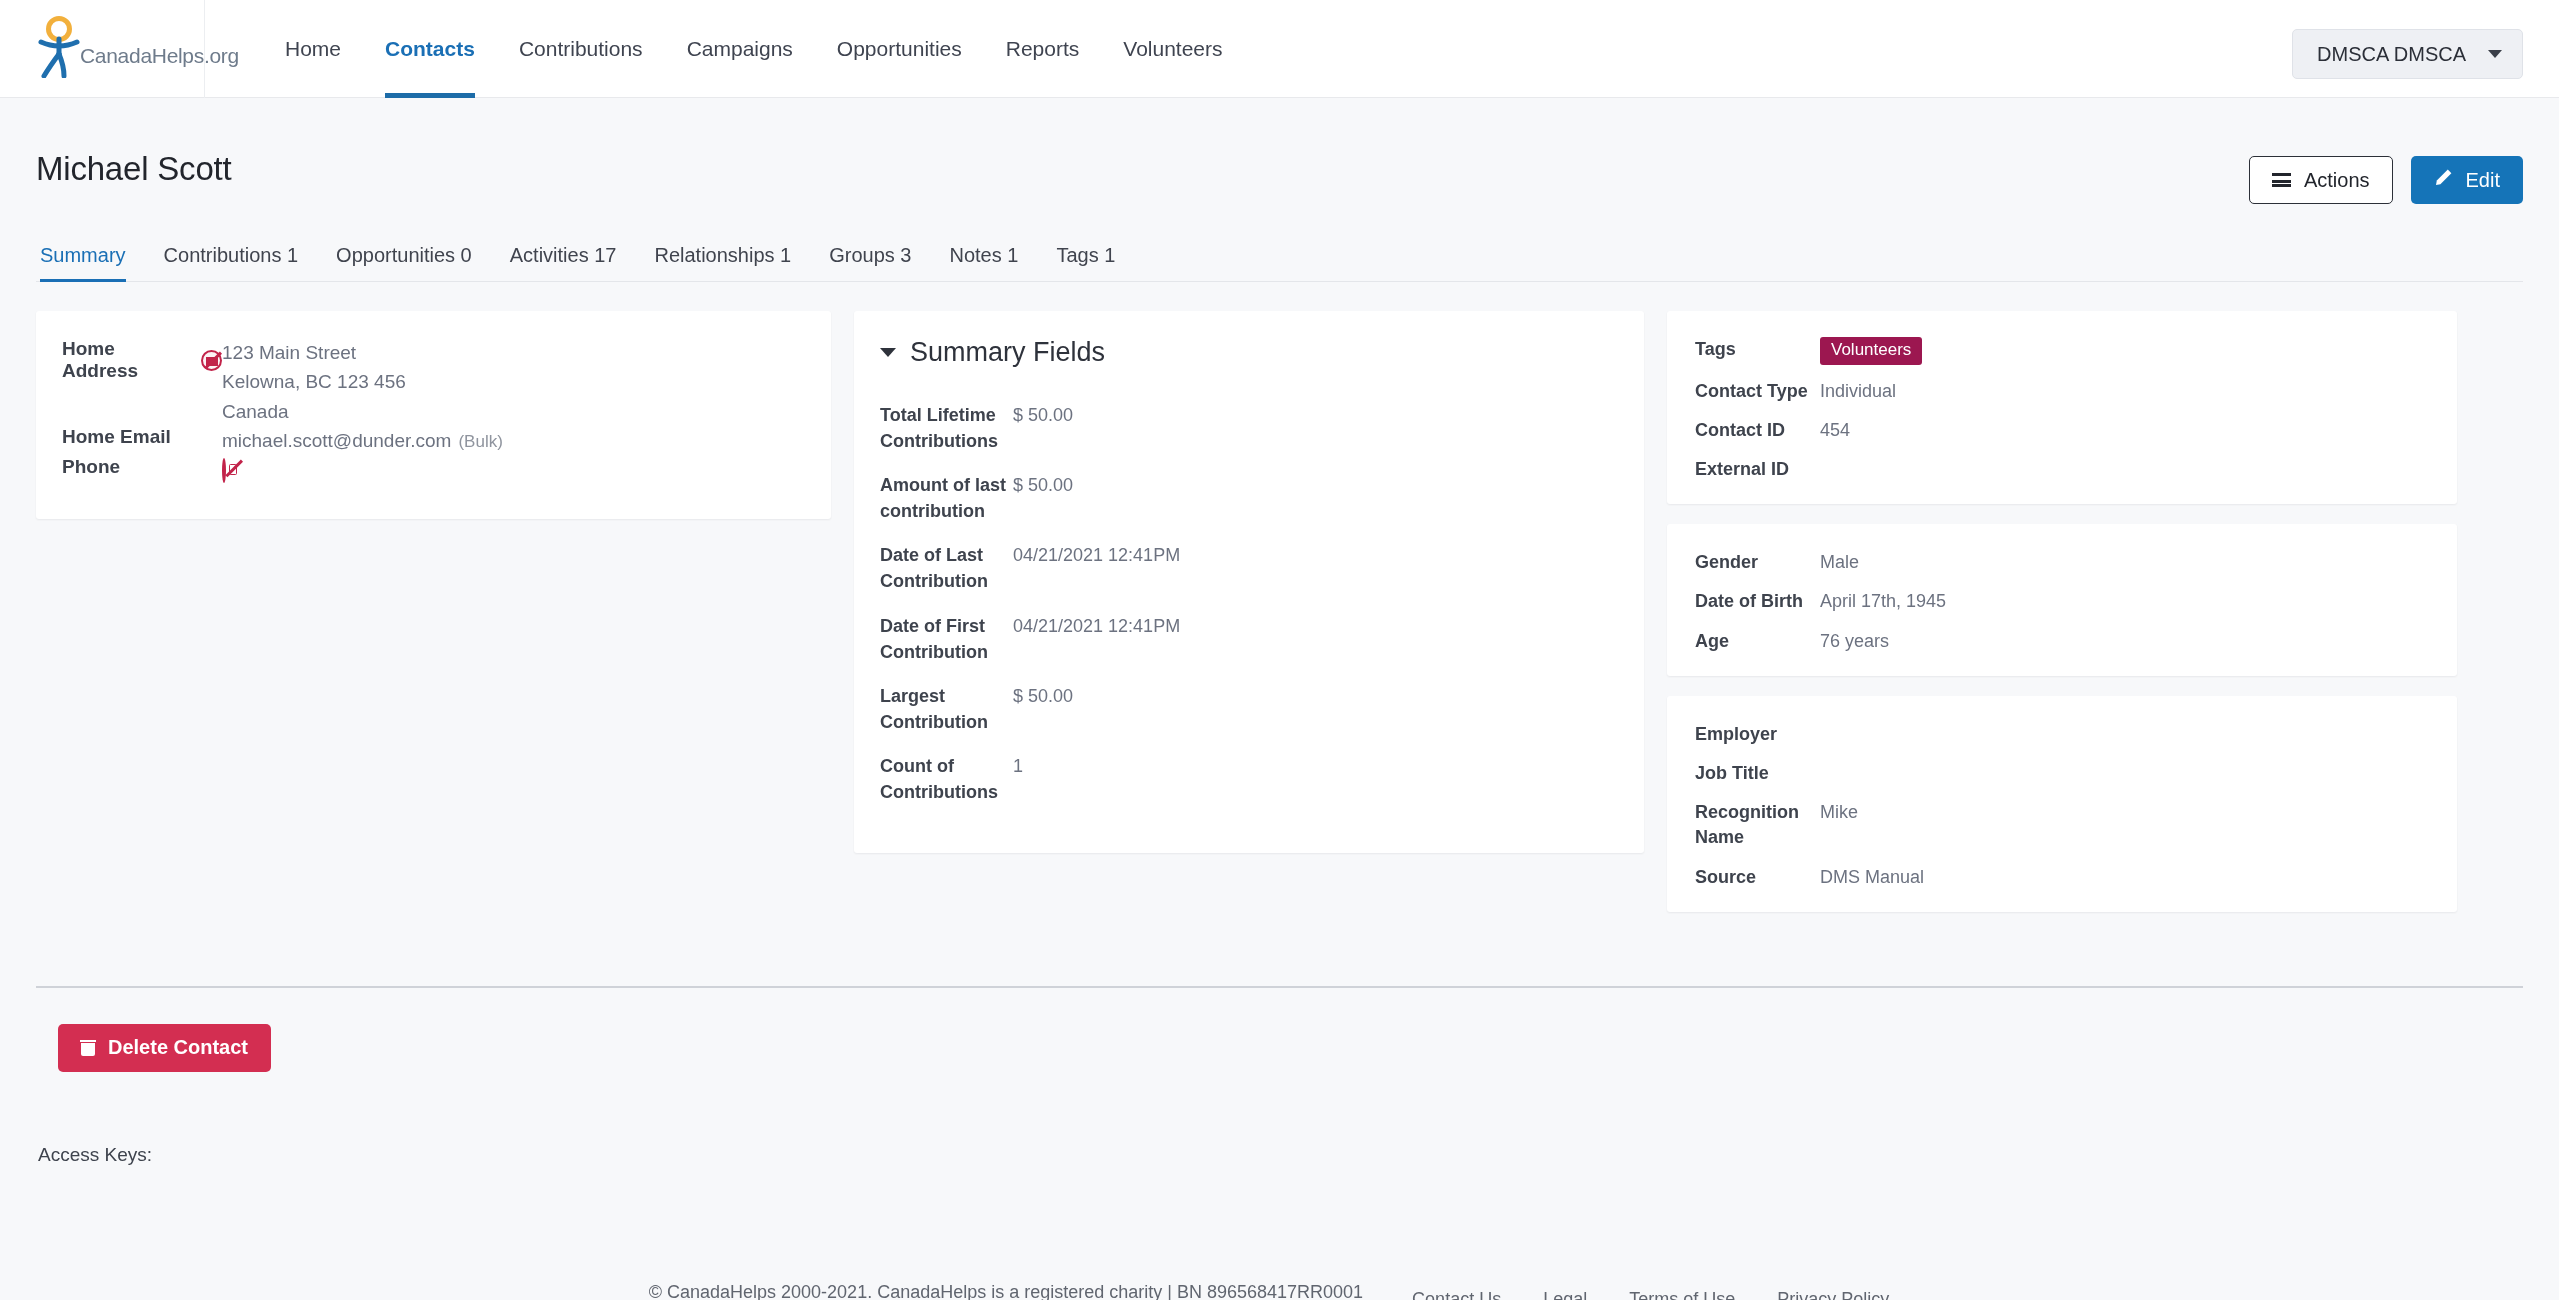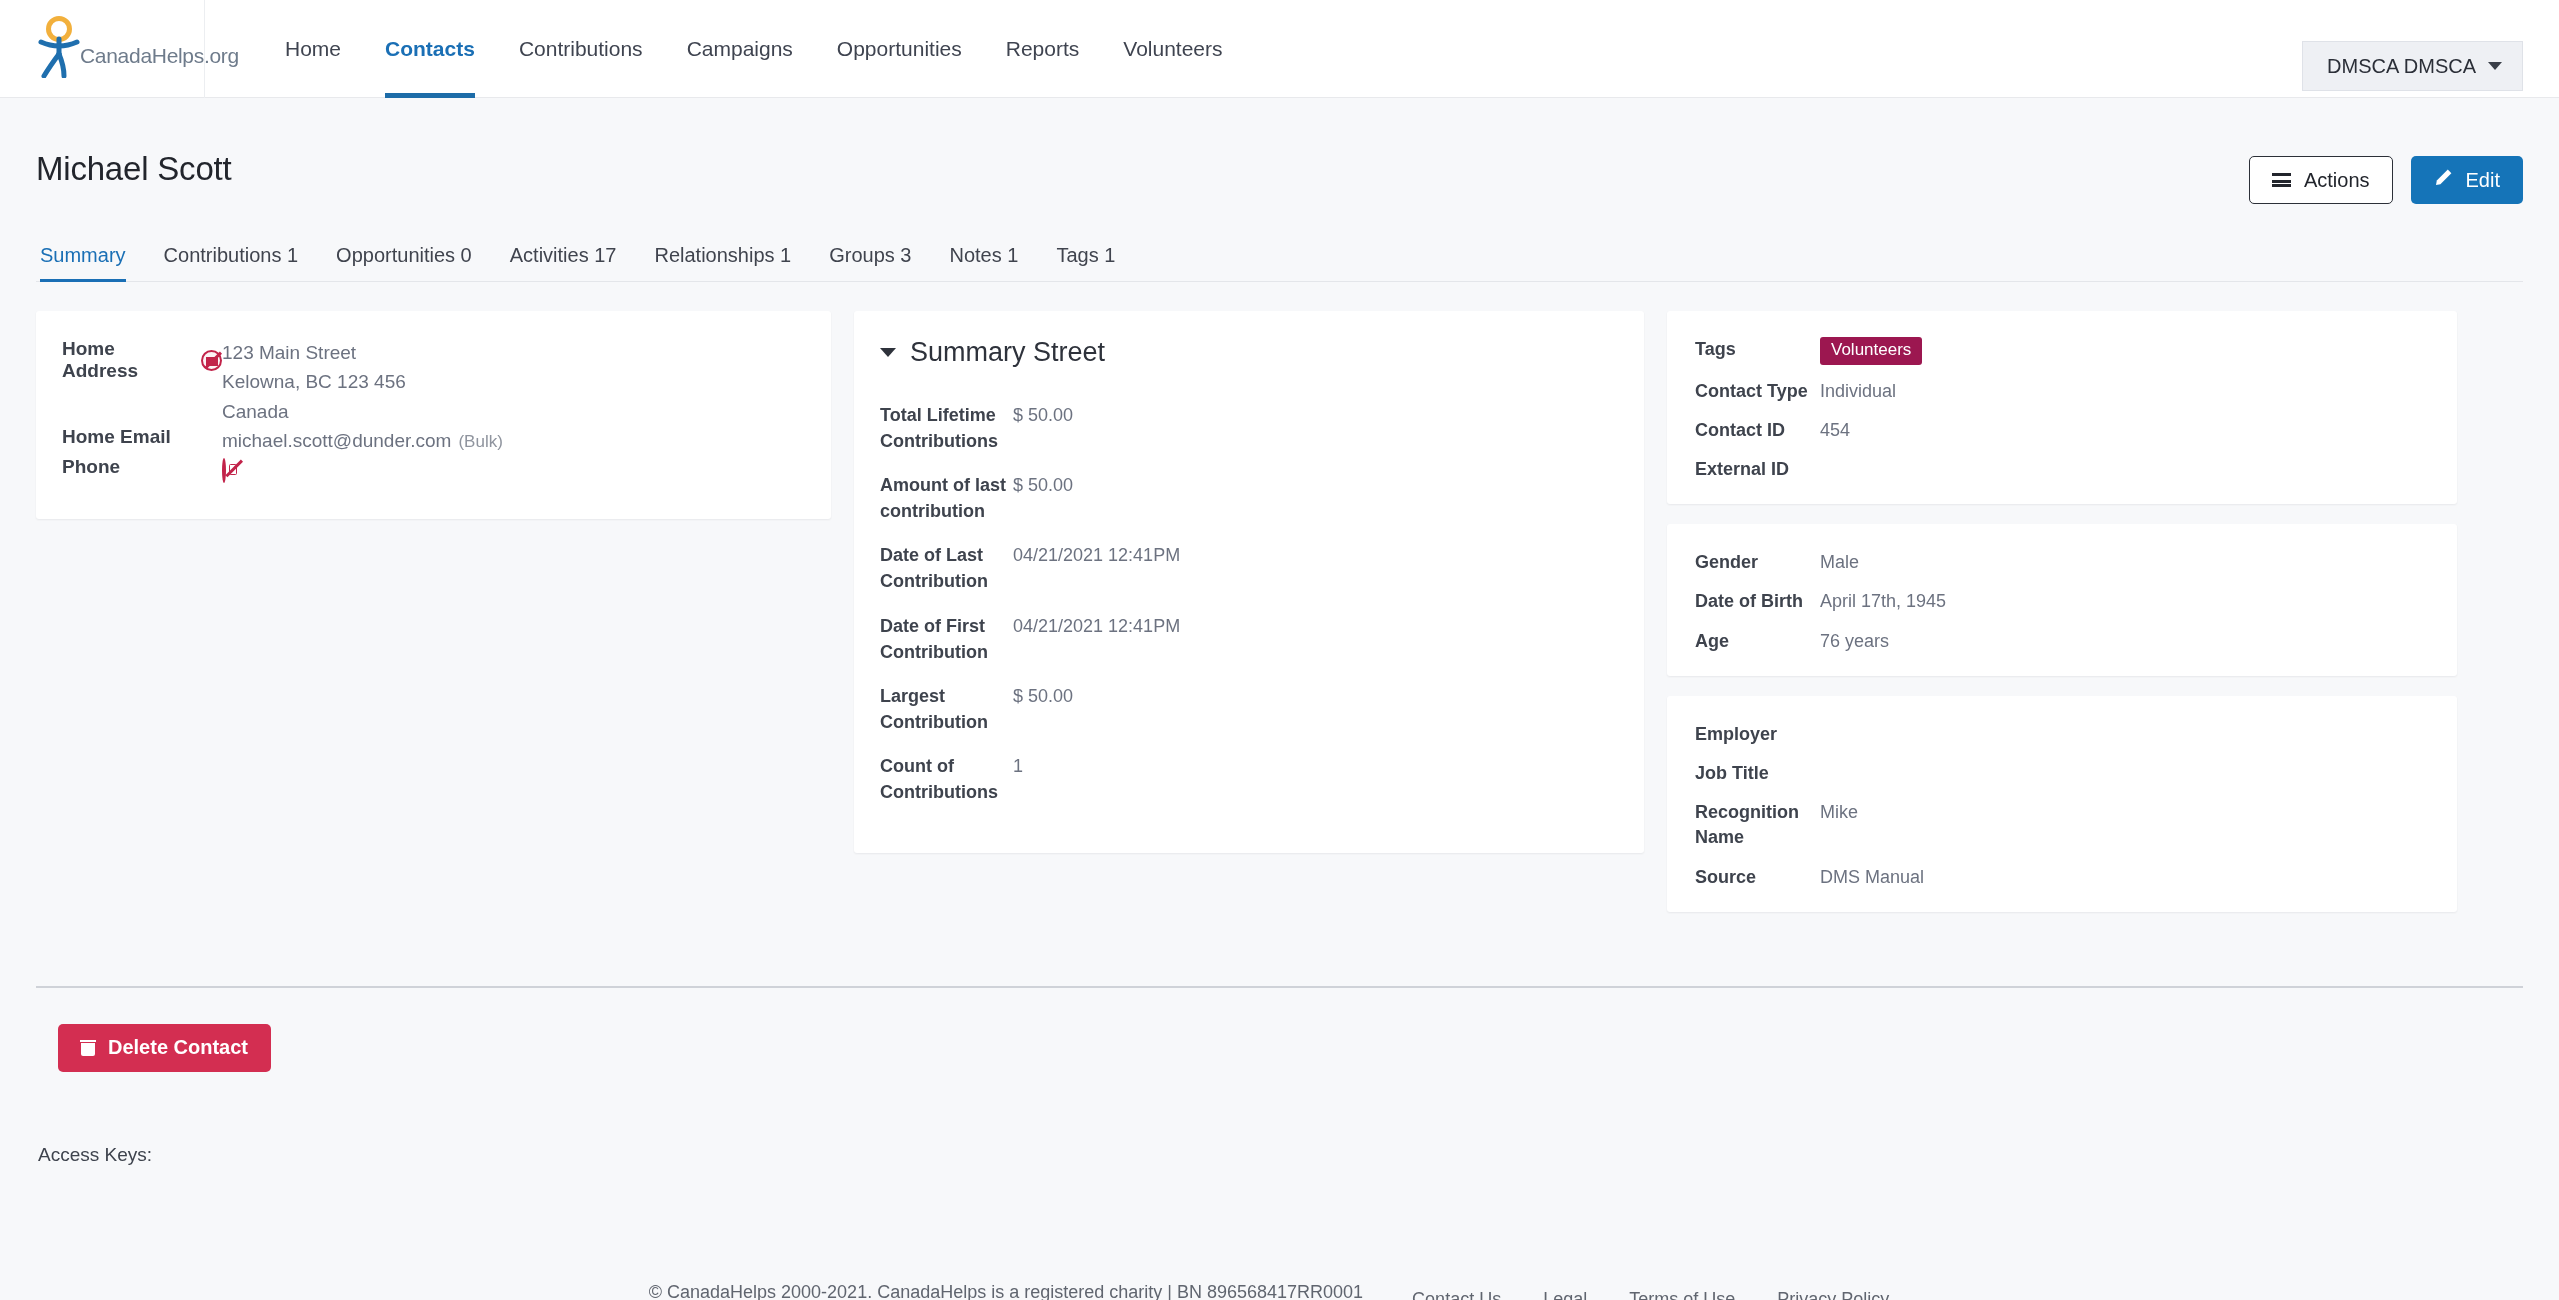--- a/index.html
+++ b/index.html
@@ -60,29 +60,29 @@
     content: "";
     position: absolute;
     left: 22px; right: 22px; bottom: 0;
     height: 5px;
     background: #1d6ca8;
   }
 
   .user-menu {
     position: absolute;
     right: 36px;
-    top: 41px;
+    top: 29px;
     height: 50px;
     display: flex;
     align-items: center;
-    gap: 12px;
+    gap: 22px;
     padding: 0 20px 0 24px;
     background: #eef0f4;
     border: 1px solid #dfe2e8;
-    border-radius: 0;
+    border-radius: 5px;
     font-size: 20px;
     color: #2b2f38;
     cursor: pointer;
     white-space: nowrap;
   }
   .caret-down {
     width: 0; height: 0;
     border-left: 7px solid transparent;
     border-right: 7px solid transparent;
     border-top: 8px solid #3a3f49;
@@ -414,21 +414,21 @@
           </div>
         </div>
 
       </div>
     </div>
 
     <div class="col-mid">
       <div class="card sum-card">
         <div class="sum-head">
           <span class="chev-down"></span>
-          <span class="sum-title">Summary Street</span>
+          <span class="sum-title">Summary Fields</span>
         </div>
 
         <div class="sum-row">
           <div class="sum-label">Total Lifetime Contributions</div>
           <div class="sum-value">$ 50.00</div>
         </div>
         <div class="sum-row">
           <div class="sum-label">Amount of last contribution</div>
           <div class="sum-value">$ 50.00</div>
         </div>

